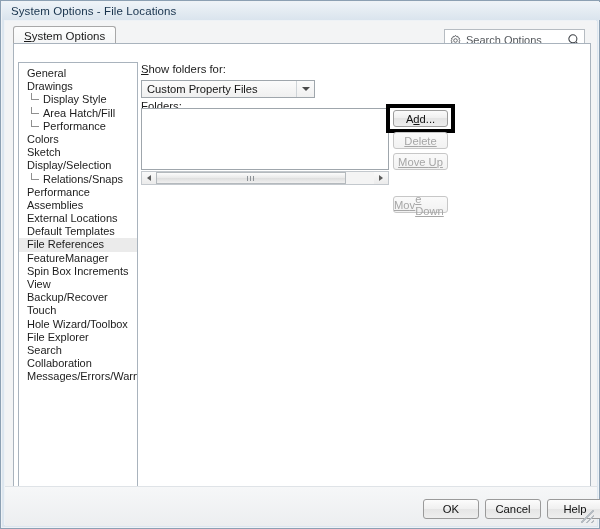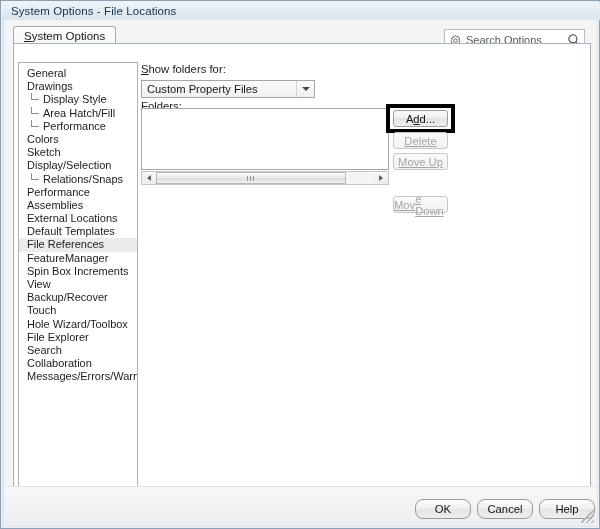--- a/index.html
+++ b/index.html
@@ -373,26 +373,27 @@
   }
   .bottom-btn {
     position: absolute;
     top: 12px;
     width: 56px;
     height: 20px;
     font-size: 11.3px;
     color: #111;
     background: linear-gradient(to bottom, #fcfcfc 0%, #f0f0f0 48%, #e5e5e5 50%, #eeeeee 100%);
     border: 1px solid #9a9a9a;
-    border-radius: 8px;
+    border-radius: 3px;
     box-sizing: border-box;
     display: flex;
     align-items: center;
     justify-content: center;
     cursor: default;
+    margin-left: 8px;
   }
   .bottom-btn.ok { left: 410px; }
   .bottom-btn.cancel { left: 472px; }
   .bottom-btn.help { left: 534px; }
 
   .resize-grip {
     position: absolute;
     right: 3px;
     bottom: 3px;
     width: 13px;

